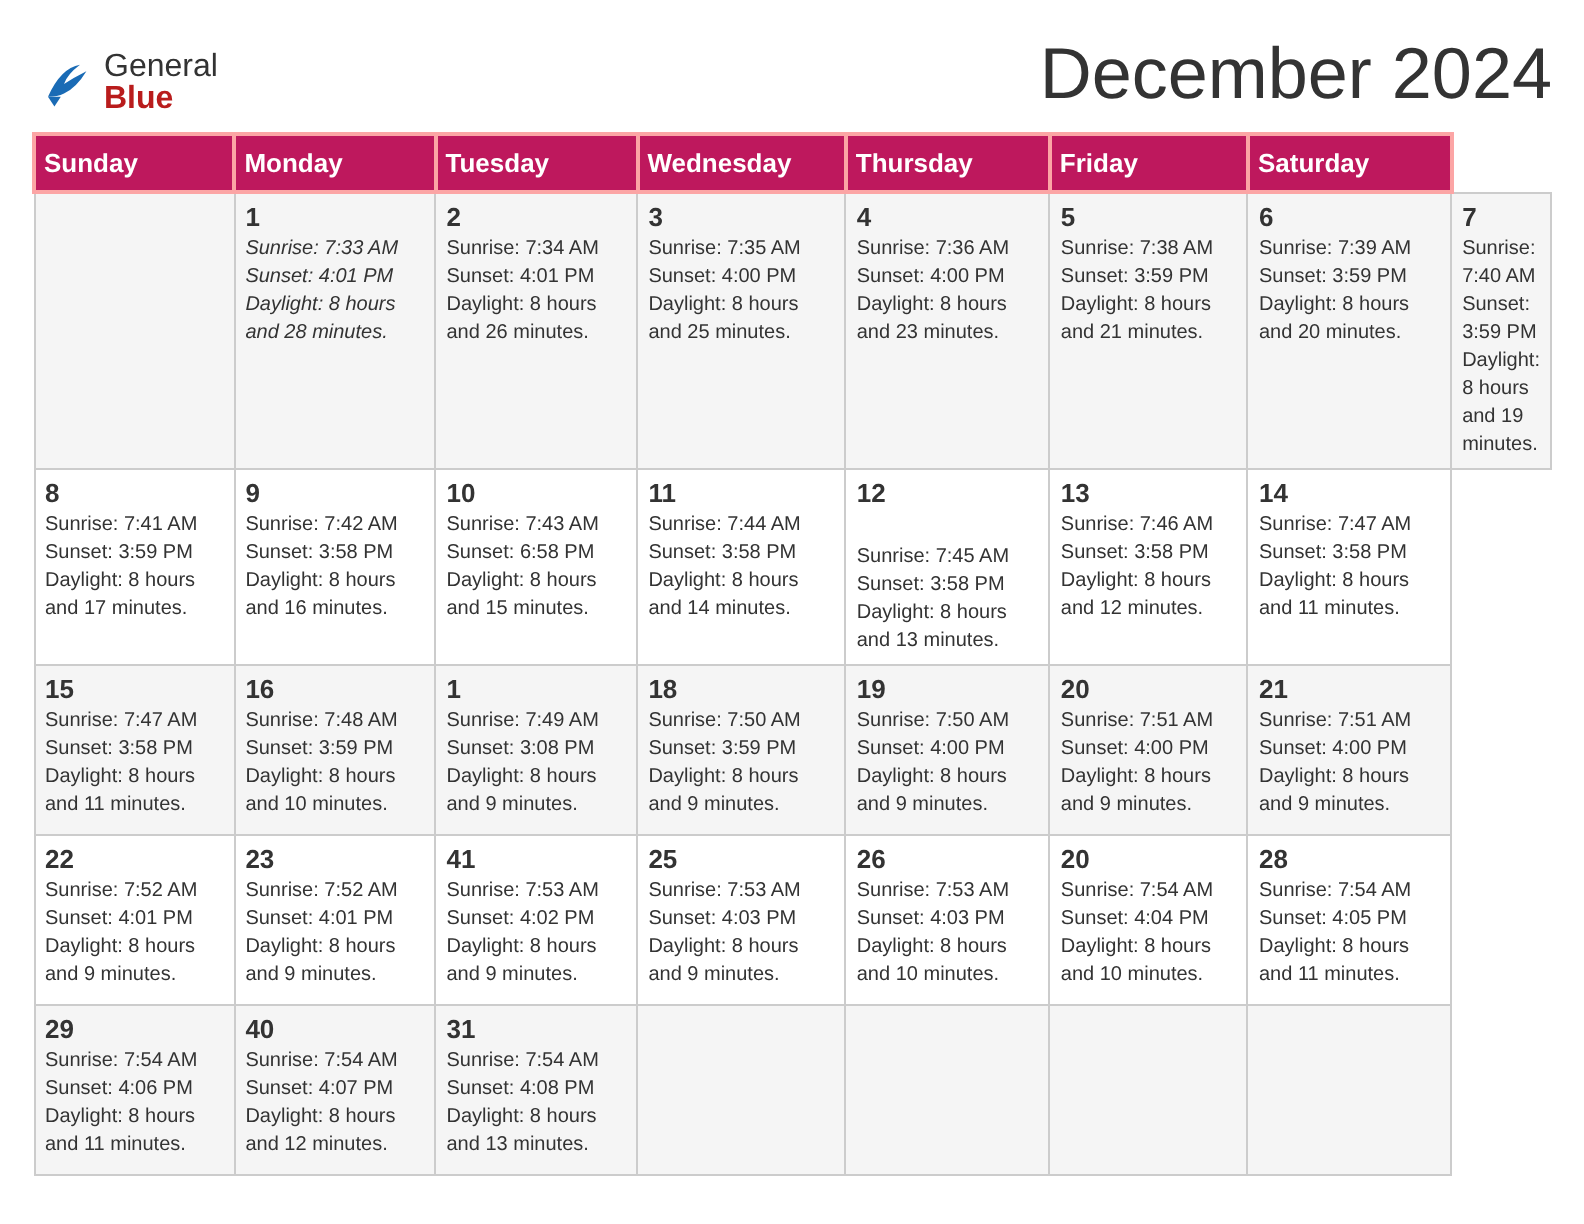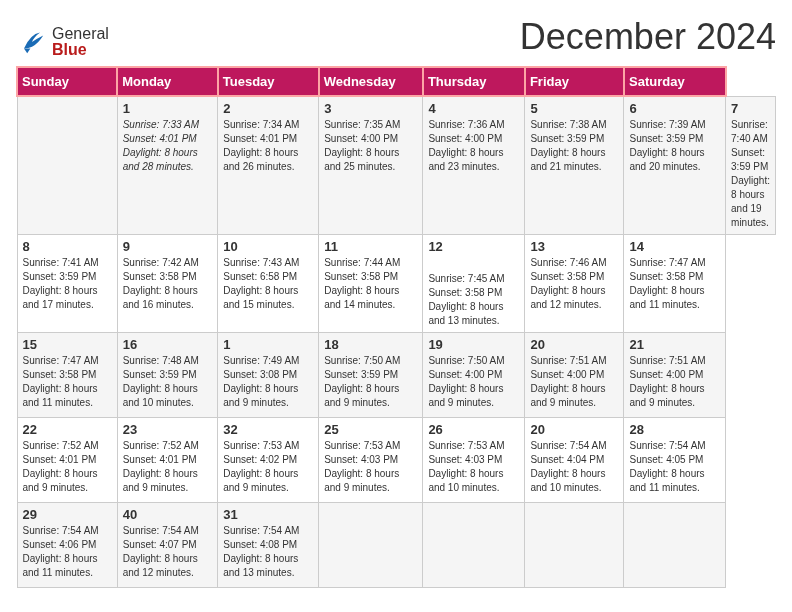--- a/index.html
+++ b/index.html
@@ -260,21 +260,21 @@
 Sunset: 4:01 PM
 Daylight: 8 hours and 9 minutes.</div>
         </td>
         <td>
           <span class="day-num">23</span>
           <div class="day-info" style="white-space: pre-line;">Sunrise: 7:52 AM
 Sunset: 4:01 PM
 Daylight: 8 hours and 9 minutes.</div>
         </td>
         <td>
-          <span class="day-num">32</span>
+          <span class="day-num">41</span>
           <div class="day-info" style="white-space: pre-line;">Sunrise: 7:53 AM
 Sunset: 4:02 PM
 Daylight: 8 hours and 9 minutes.</div>
         </td>
         <td>
           <span class="day-num">25</span>
           <div class="day-info" style="white-space: pre-line;">Sunrise: 7:53 AM
 Sunset: 4:03 PM
 Daylight: 8 hours and 9 minutes.</div>
         </td>

